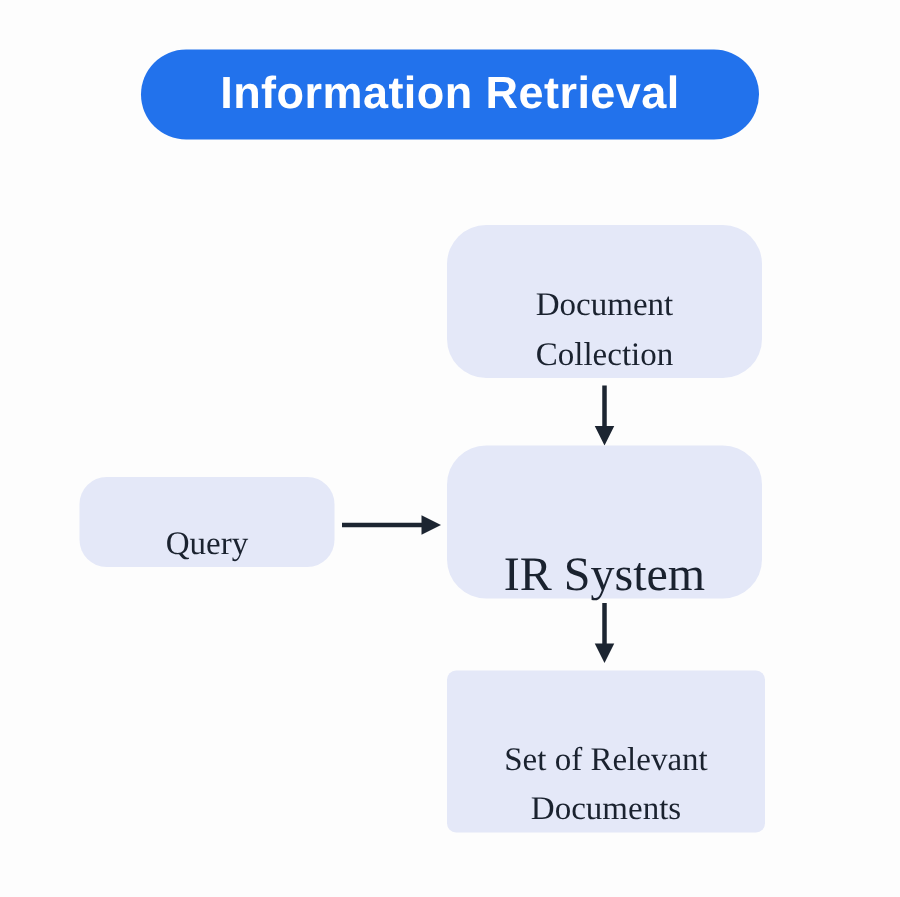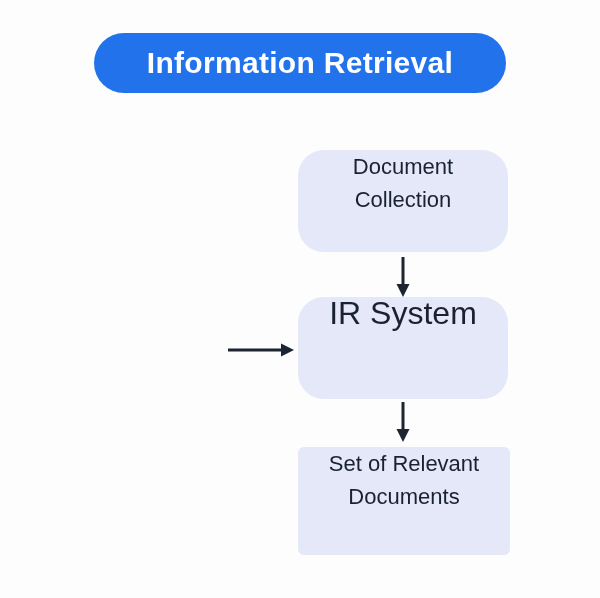--- a/index.html
+++ b/index.html
@@ -30,25 +30,26 @@
     border-radius:30px;
     display:flex;align-items:center;justify-content:center;
     color:var(--title-text);
     font-size:30px;
     font-weight:bold;
     letter-spacing:0.3px;
   }
   .node{
     position:absolute;
     background:var(--node-bg);
-    display:flex;align-items:flex-start;justify-content:center;
+    display:flex;align-items:flex-end;justify-content:center;
     text-align:center;
     color:var(--node-text);
     font-size:22px;
     line-height:33px;
+    font-family:Liberation Serif, serif;
   }
   .node-document-collection{
     left:298px;top:150px;width:210px;height:102px;border-radius:26px;
     padding:0 26px;
   }
   .node-query{
     left:53px;top:318px;width:170px;height:60px;border-radius:18px;
   }
   .node-ir-system{
     left:298px;top:297px;width:210px;height:102px;border-radius:26px;
@@ -77,20 +78,23 @@
     <span>Document Collection</span>
   </div>
 
   <div class="edge edge-doc-to-ir">
     <svg width="20" height="42" viewBox="0 0 20 42">
       <line x1="10" y1="1" x2="10" y2="29" stroke="var(--arrow)" stroke-width="3"></line>
       <polygon points="3.5,28 16.5,28 10,41" fill="var(--arrow)"></polygon>
     </svg>
   </div>
 
+  <div class="node node-query">
+    <span>Query</span>
+  </div>
 
   <div class="edge edge-query-to-ir">
     <svg width="70" height="20" viewBox="0 0 70 20">
       <line x1="2" y1="10" x2="56" y2="10" stroke="var(--arrow)" stroke-width="3"></line>
       <polygon points="55,3.5 55,16.5 68,10" fill="var(--arrow)"></polygon>
     </svg>
   </div>
 
   <div class="node node-ir-system">
     <span>IR System</span>

